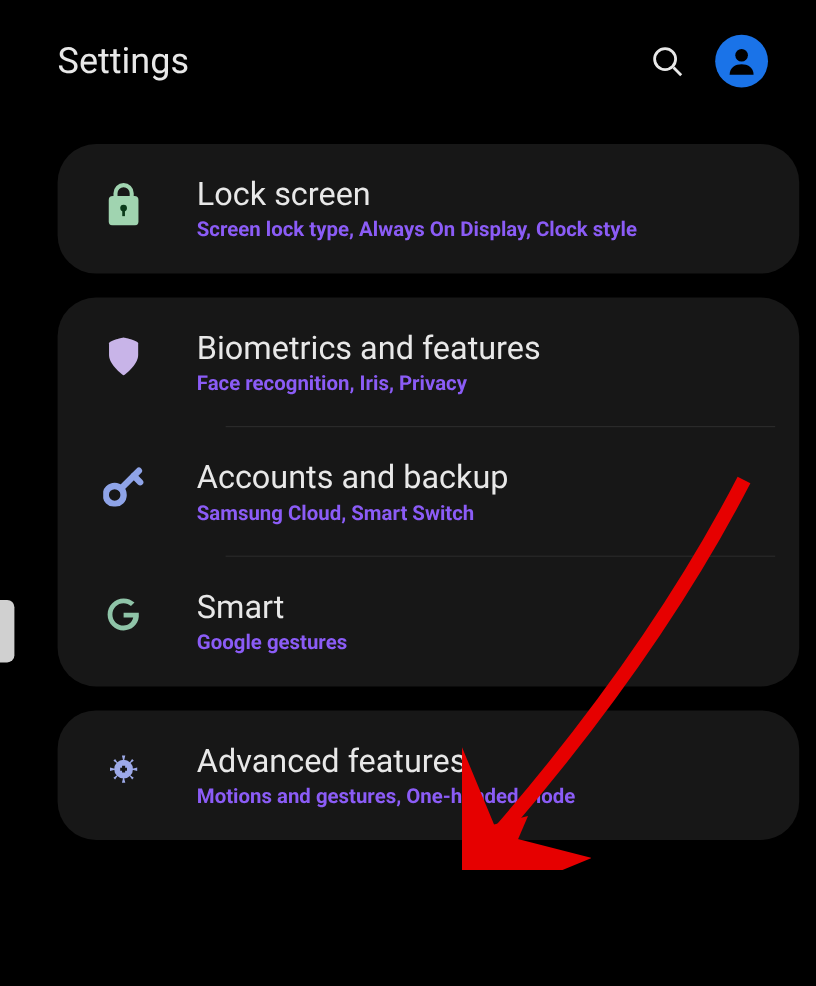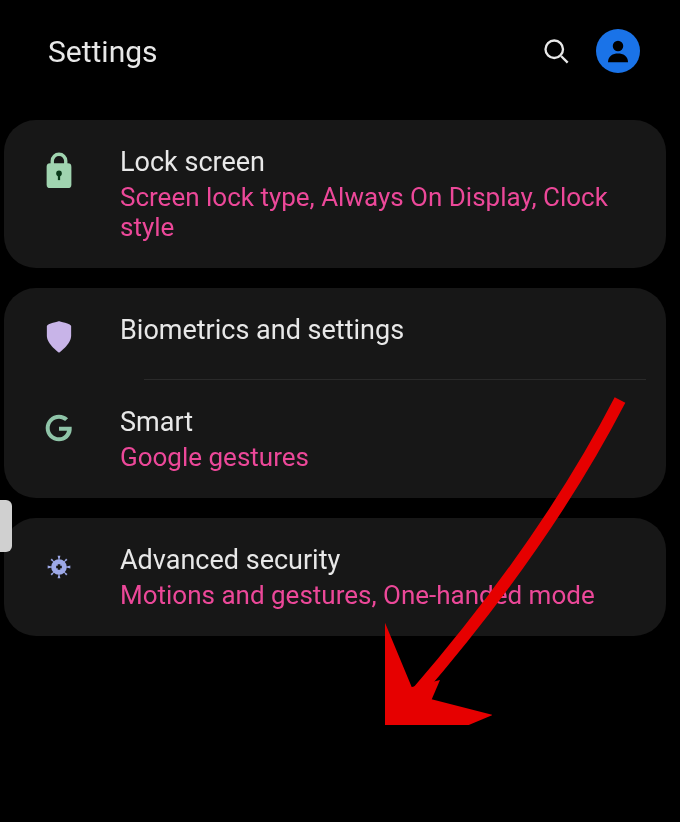--- a/index.html
+++ b/index.html
@@ -43,20 +43,21 @@
       height: 44px;
       border-radius: 50%;
       background: #1a73e8;
       display: flex;
       align-items: center;
       justify-content: center;
       cursor: pointer;
     }
     .content {
       padding: 40px 14px 0 4px;
+      margin-left: 44px;
     }
     .card {
       background: #171717;
       border-radius: 32px;
       margin-bottom: 20px;
       overflow: hidden;
     }
     .list-item {
       display: flex;
       align-items: flex-start;
@@ -85,23 +86,23 @@
     .item-text {
       flex: 1;
     }
     .item-title {
       color: #e8e8e8;
       font-size: 27px;
       font-weight: 400;
       margin-bottom: 4px;
     }
     .item-subtitle {
-      color: #ec4899;
-      font-size: 26px;
-      font-weight: 400;
+      color: #8b5cf6;
+      font-size: 17px;
+      font-weight: 700;
     }
     .scroll-indicator {
       position: absolute;
       left: 0;
       top: 500px;
       width: 12px;
       height: 52px;
       background: #d0d0d0;
       border-radius: 0 6px 6px 0;
     }
@@ -154,21 +155,35 @@
   </div>
 
   <div class="card">
     <div class="list-item has-divider">
       <div class="item-icon">
         <svg viewBox="0 0 24 28" width="30" height="34">
           <path d="M12 1 C12 1 2 3 2 5 L2 13 C2 20 12 27 12 27 C12 27 22 20 22 13 L22 5 C22 3 12 1 12 1 Z" fill="#c8b4e8"></path>
         </svg>
       </div>
       <div class="item-text">
-        <div class="item-title">Biometrics and settings</div>
+        <div class="item-title">Biometrics and features</div>
+        <div class="item-subtitle">Face recognition, Iris, Privacy</div>
+      </div>
+    </div>
+    <div class="list-item has-divider">
+      <div class="item-icon">
+        <svg viewBox="0 0 32 32" width="34" height="34">
+          <circle cx="9" cy="23" r="7" fill="none" stroke="#8fa4e8" stroke-width="5"></circle>
+          <line x1="14" y1="18" x2="28" y2="4" stroke="#8fa4e8" stroke-width="5" stroke-linecap="round"></line>
+          <line x1="24" y1="8" x2="29" y2="13" stroke="#8fa4e8" stroke-width="5" stroke-linecap="round"></line>
+        </svg>
+      </div>
+      <div class="item-text">
+        <div class="item-title">Accounts and backup</div>
+        <div class="item-subtitle">Samsung Cloud, Smart Switch</div>
       </div>
     </div>
     <div class="list-item">
       <div class="item-icon">
         <svg viewBox="0 0 24 24" width="32" height="32">
           <path d="M12 2 C6.5 2 2 6.5 2 12 C2 17.5 6.5 22 12 22 C17 22 21 18.5 21.5 13.5 L21.5 11 L12 11 L12 14 L18 14 C17.3 17 15 19 12 19 C8.1 19 5 15.9 5 12 C5 8.1 8.1 5 12 5 C13.8 5 15.4 5.7 16.6 6.8 L18.8 4.6 C17 3 14.6 2 12 2 Z" fill="#8fc4a8"></path>
         </svg>
       </div>
       <div class="item-text">
         <div class="item-title">Smart</div>
@@ -181,21 +196,21 @@
     <div class="list-item">
       <div class="item-icon">
         <svg viewBox="0 0 24 24" width="34" height="34">
           <path d="M12 8 L13 4 L11 4 Z M12 16 L13 20 L11 20 Z M8 12 L4 13 L4 11 Z M16 12 L20 13 L20 11 Z M9.2 9.2 L6 7 L7 6 Z M14.8 14.8 L18 17 L17 18 Z M14.8 9.2 L17 6 L18 7 Z M9.2 14.8 L7 18 L6 17 Z" fill="#9da9e8"></path>
           <circle cx="12" cy="12" r="5.5" fill="#9da9e8"></circle>
           <line x1="10" y1="12" x2="14" y2="12" stroke="#171717" stroke-width="1.8"></line>
           <line x1="12" y1="10" x2="12" y2="14" stroke="#171717" stroke-width="1.8"></line>
         </svg>
       </div>
       <div class="item-text">
-        <div class="item-title">Advanced security</div>
+        <div class="item-title">Advanced features</div>
         <div class="item-subtitle">Motions and gestures, One-handed mode</div>
       </div>
     </div>
   </div>
 
 </div>
 
 <div class="scroll-indicator"></div>
 
 <div class="arrow-annotation">

